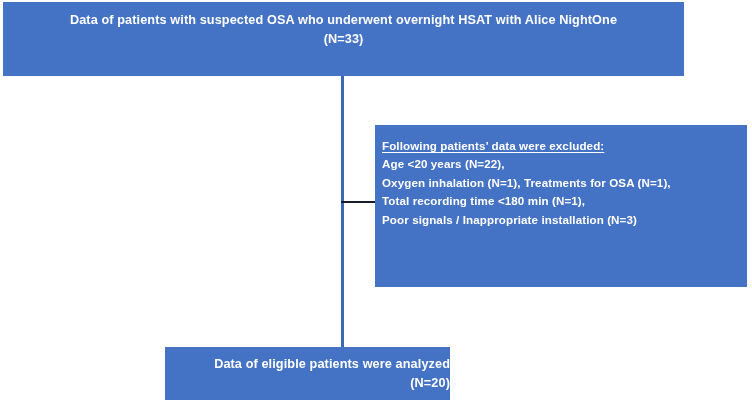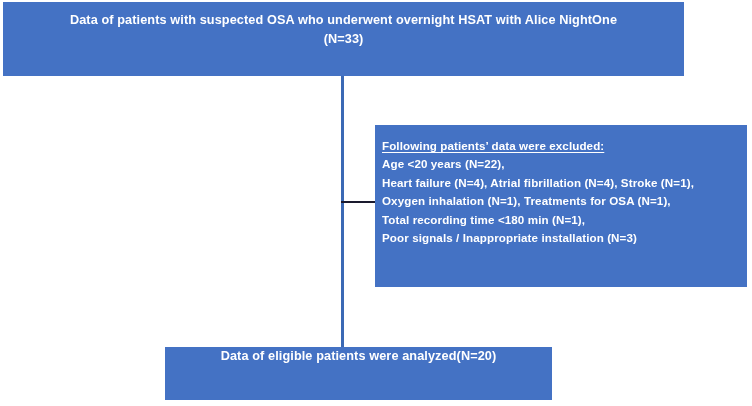--- a/index.html
+++ b/index.html
@@ -62,25 +62,25 @@
     white-space: nowrap;
   }
   #exclusion-box .line.underlined {
     text-decoration: underline;
     text-underline-offset: 2px;
   }
   
   #analyzed-box {
     left: 165px;
     top: 347px;
-    width: 387px;
+    width: 285px;
     height: 53px;
     display: flex;
-    flex-direction: row;
-    align-items: flex-start;
+    flex-direction: column;
+    align-items: flex-end;
     justify-content: center;
   }
   #analyzed-box .line {
     font-size: 12.7px;
     line-height: 19px;
     text-align: center;
     white-space: nowrap;
   }
   
   #vertical-connector {
@@ -109,21 +109,20 @@
     <div class="line">Data of patients with suspected OSA who underwent overnight HSAT with Alice NightOne</div>
     <div class="line">(N=33)</div>
   </div>
 
   <div id="vertical-connector"></div>
   <div id="horizontal-connector"></div>
 
   <div class="box" id="exclusion-box">
     <div class="line underlined">Following patients’ data were excluded:</div>
     <div class="line">Age &lt;20 years (N=22),</div>
-    <div class="line">Heart failure (N=4), Atrial fibrillation (N=4), Stroke (N=1),</div>
     <div class="line">Oxygen inhalation (N=1), Treatments for OSA (N=1),</div>
     <div class="line">Total recording time &lt;180 min (N=1),</div>
     <div class="line">Poor signals / Inappropriate installation (N=3)</div>
   </div>
 
   <div class="box" id="analyzed-box">
     <div class="line">Data of eligible patients were analyzed</div>
     <div class="line">(N=20)</div>
   </div>
 

